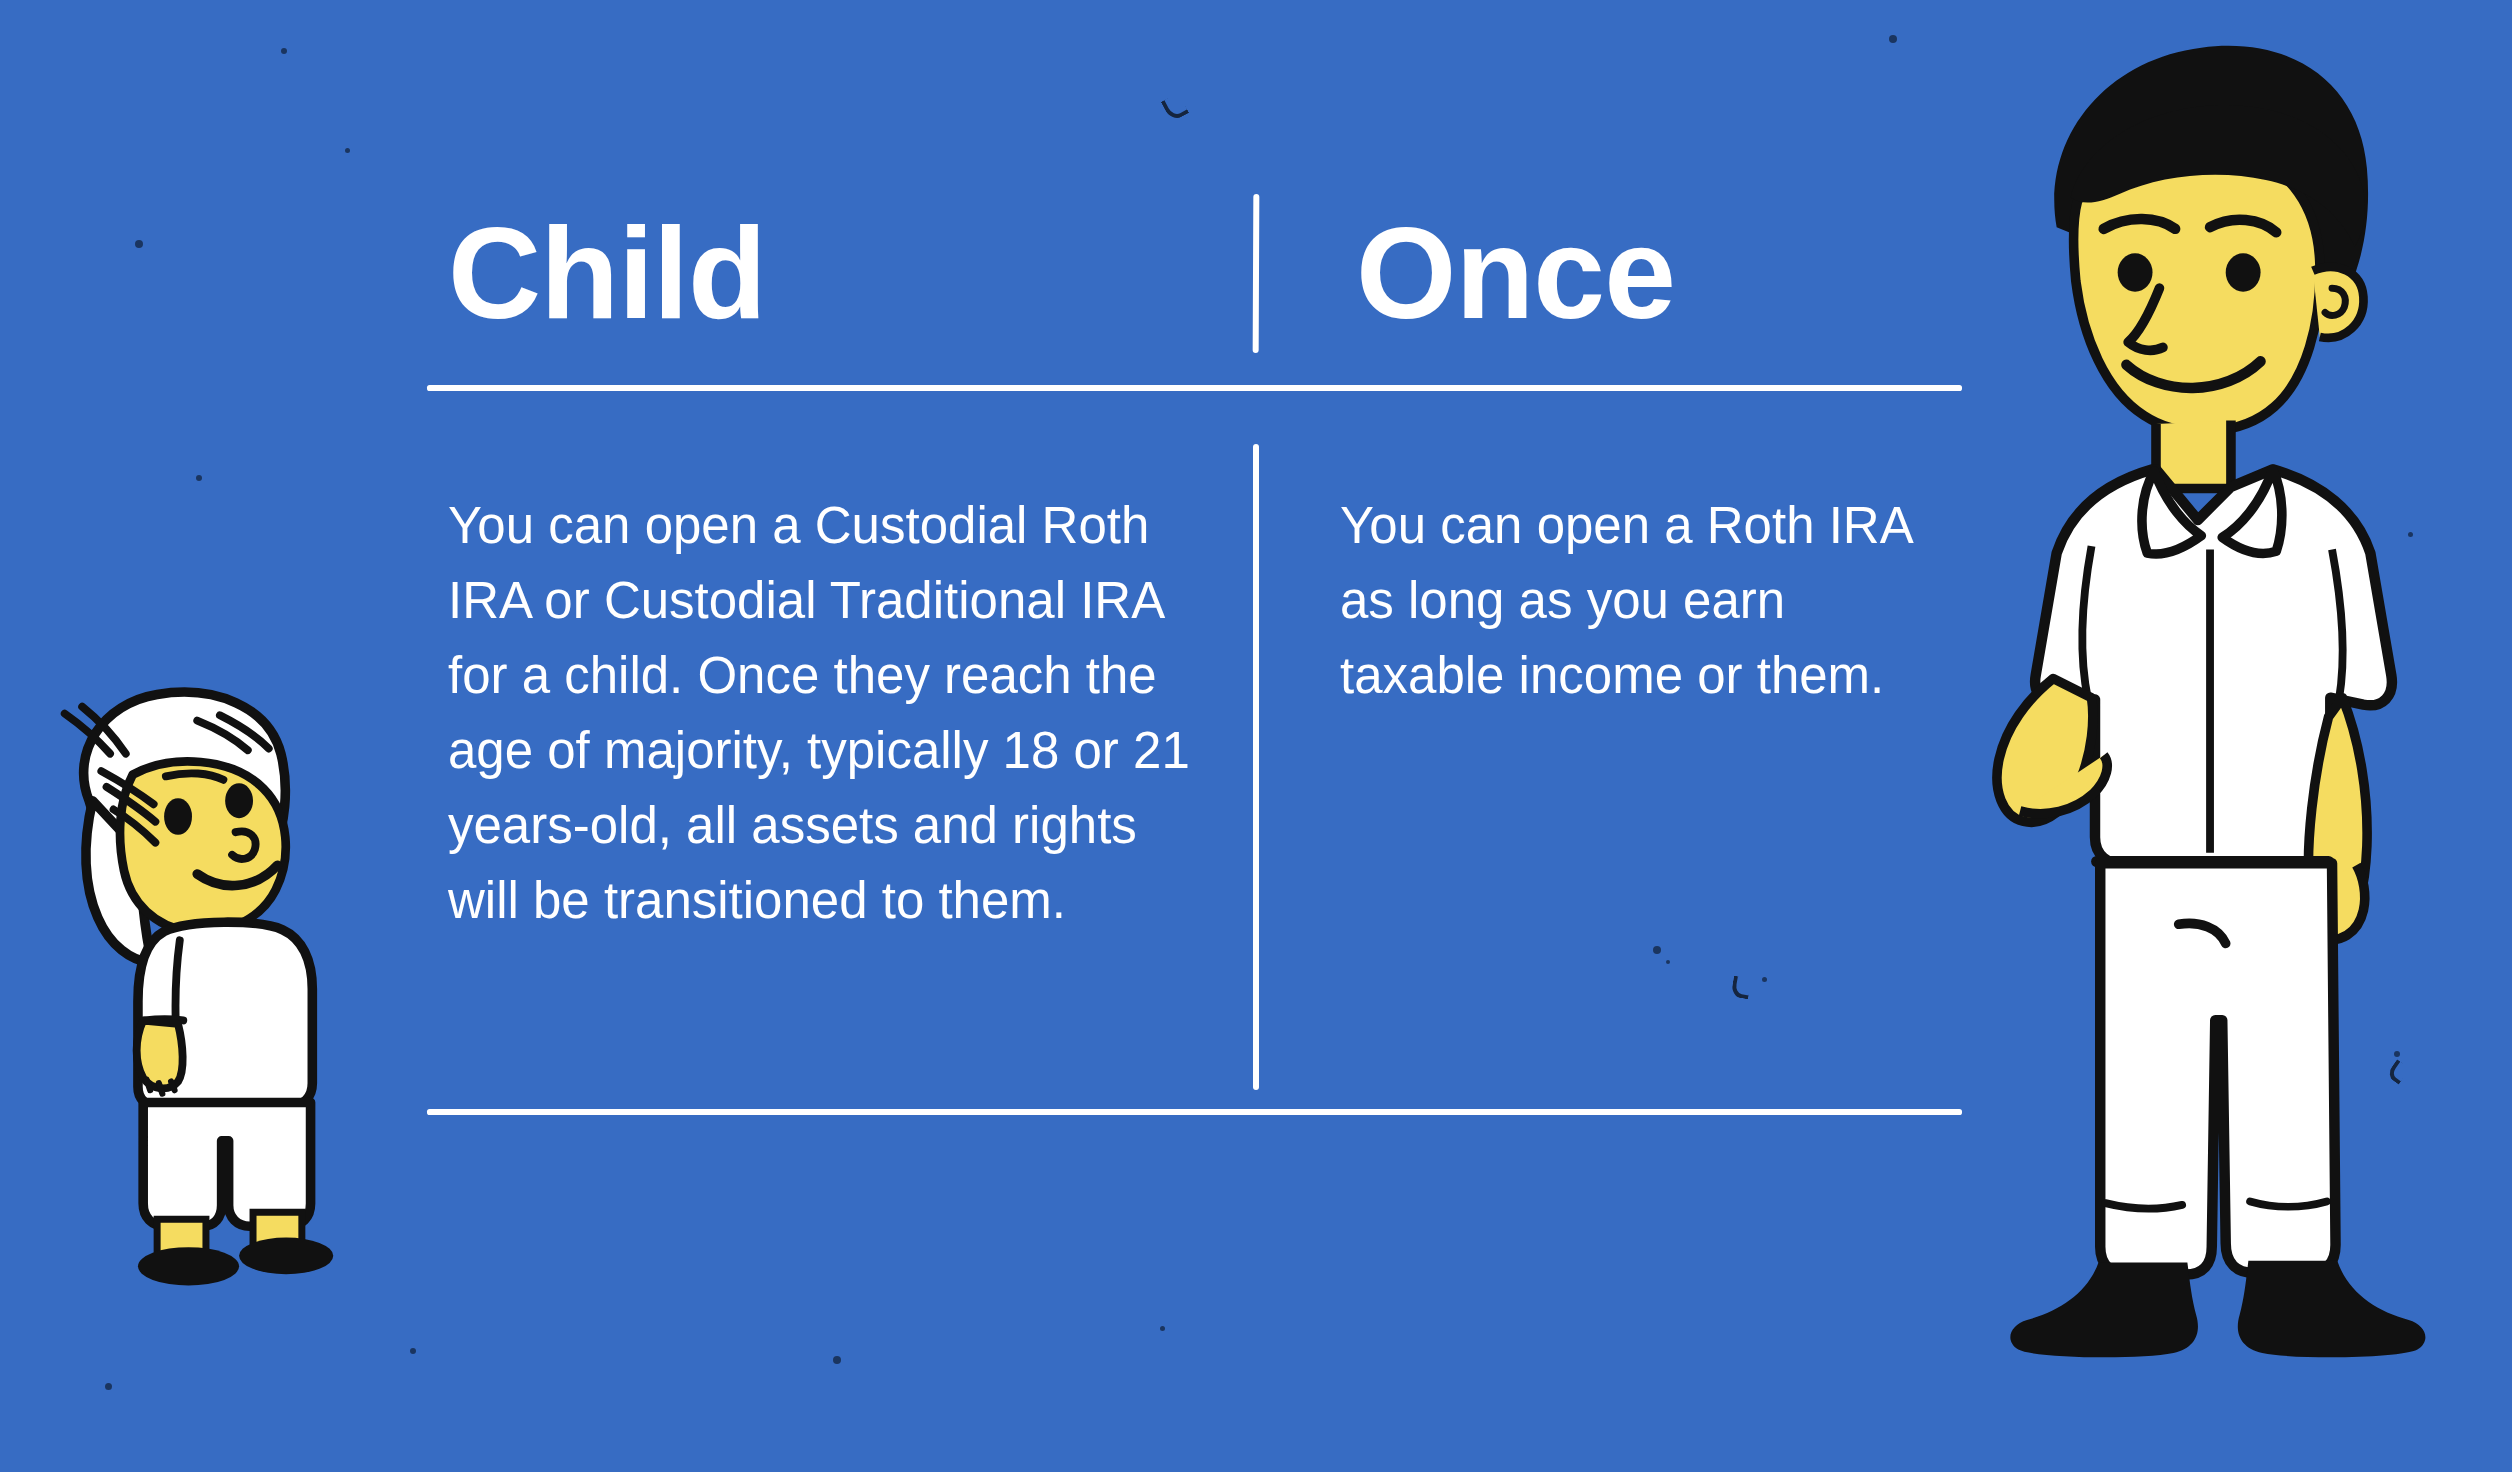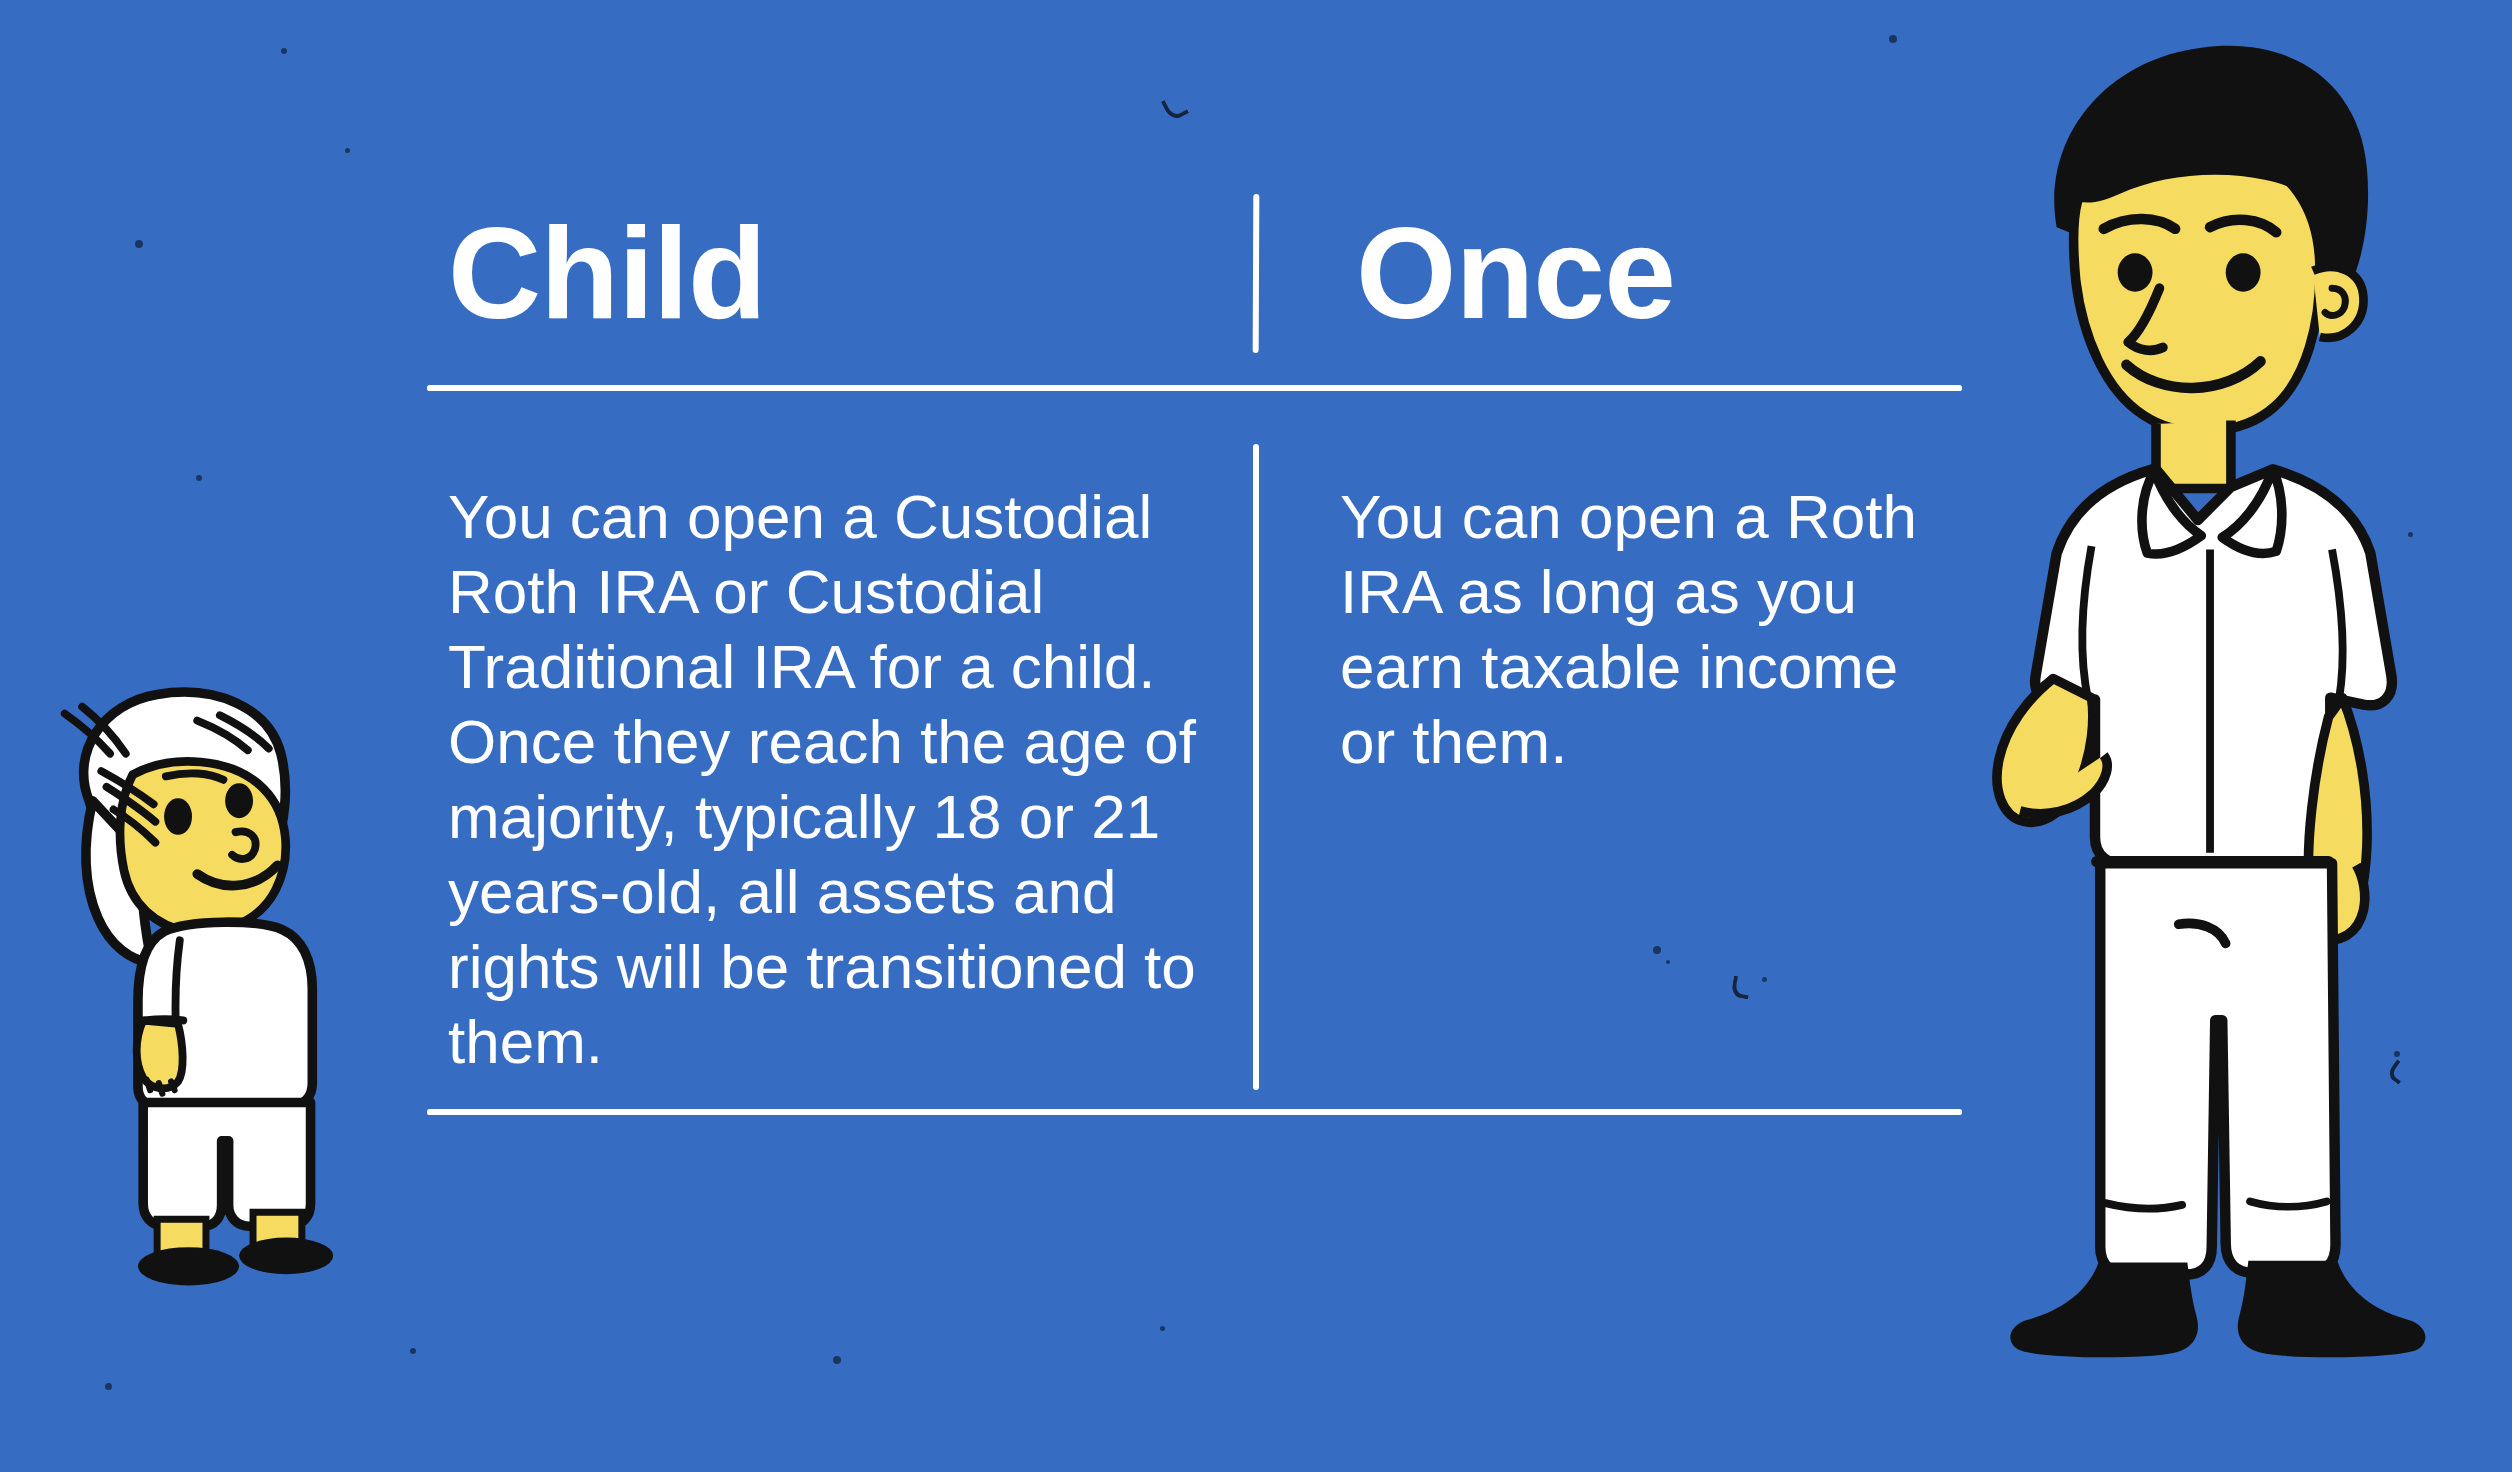--- a/index.html
+++ b/index.html
@@ -94,23 +94,23 @@
     left: 826px;
     top: 24.4px;
     width: 6.1px;
     height: 646px;
     background: #ffffff;
     border-radius: 3.5px;
   }
 
   .cell {
     position: absolute;
-    top: 59px;
+    top: 68px;
     color: #ffffff;
-    font-size: 62px;
+    font-size: 51px;
     line-height: 75px;
     font-weight: 400;
     white-space: pre-line;
   }
   .cell.child { left: 21px; width: 768px; }
   .cell.adult { left: 913px; width: 611px; }
 
   
   .figure { position: absolute; }
   .figure svg { display: block; }

